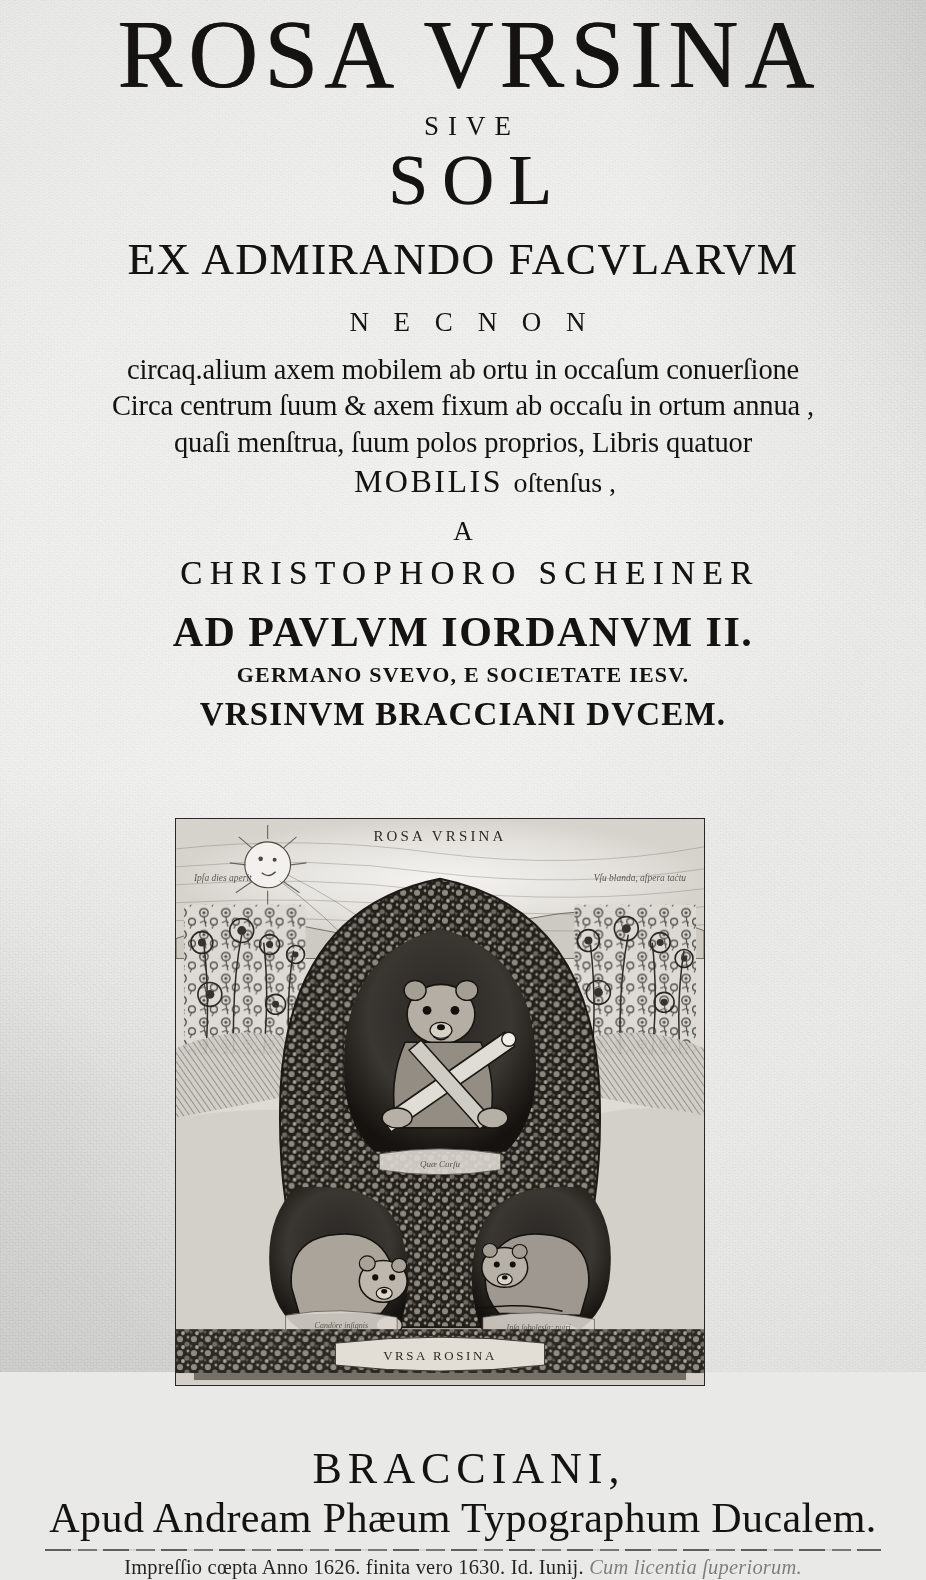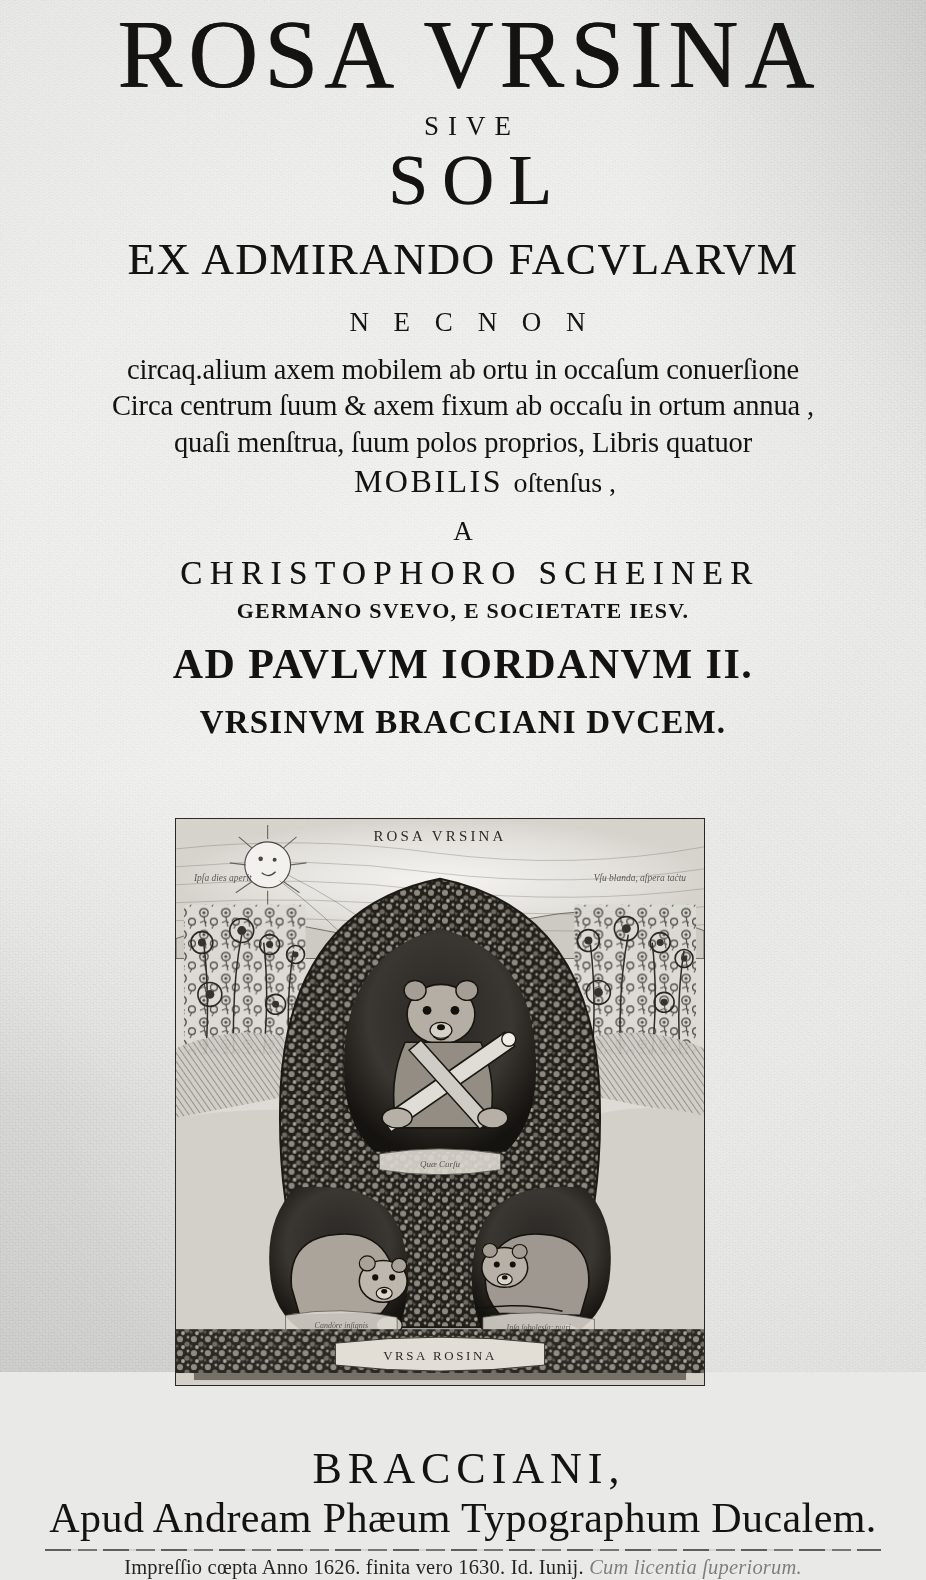--- a/index.html
+++ b/index.html
@@ -119,21 +119,21 @@
   .l-ded1 {
     font-size: 42px;
     letter-spacing: 1.5px;
     font-weight: bold;
     margin-top: 16px;
   }
   .l-ded2 {
     font-size: 33px;
     letter-spacing: 1.2px;
     font-weight: bold;
-    margin-top: 16px;
+    margin-top: 8px;
   }
 
   
   #engraving {
     position: absolute;
     left: 175px;
     top: 818px;
     width: 530px;
     height: 568px;
     background: #dedcd8;
@@ -195,23 +195,23 @@
       <div>Circa centrum ſuum &amp; axem fixum ab occaſu in ortum annua ,</div>
       <div>quaſi menſtrua, ſuum polos proprios, Libris quatuor</div>
       <div class="l-mobilis">
         <span>MOBILIS</span>
         <span class="small">oſtenſus ,</span>
       </div>
     </div>
 
     <div class="tx ink l-a">A</div>
     <div class="tx ink l-author">CHRISTOPHORO  SCHEINER</div>
+    <div class="tx ink l-ded1">AD PAVLVM IORDANVM II.</div>
+
     <div class="tx ink l-germano">GERMANO SVEVO, E SOCIETATE IESV.</div>
-
-    <div class="tx ink l-ded1">AD PAVLVM IORDANVM II.</div>
     <div class="tx ink l-ded2">VRSINVM BRACCIANI DVCEM.</div>
   </div>
 
   <div id="engraving">
     <svg viewBox="0 0 530 568" preserveAspectRatio="none">
       <defs>
         <radialGradient id="sunG" cx="50%" cy="50%" r="50%">
           <stop offset="0%" stop-color="#fbfbf9"></stop>
           <stop offset="70%" stop-color="#e4e2dd"></stop>
           <stop offset="100%" stop-color="#d4d1cb"></stop>

